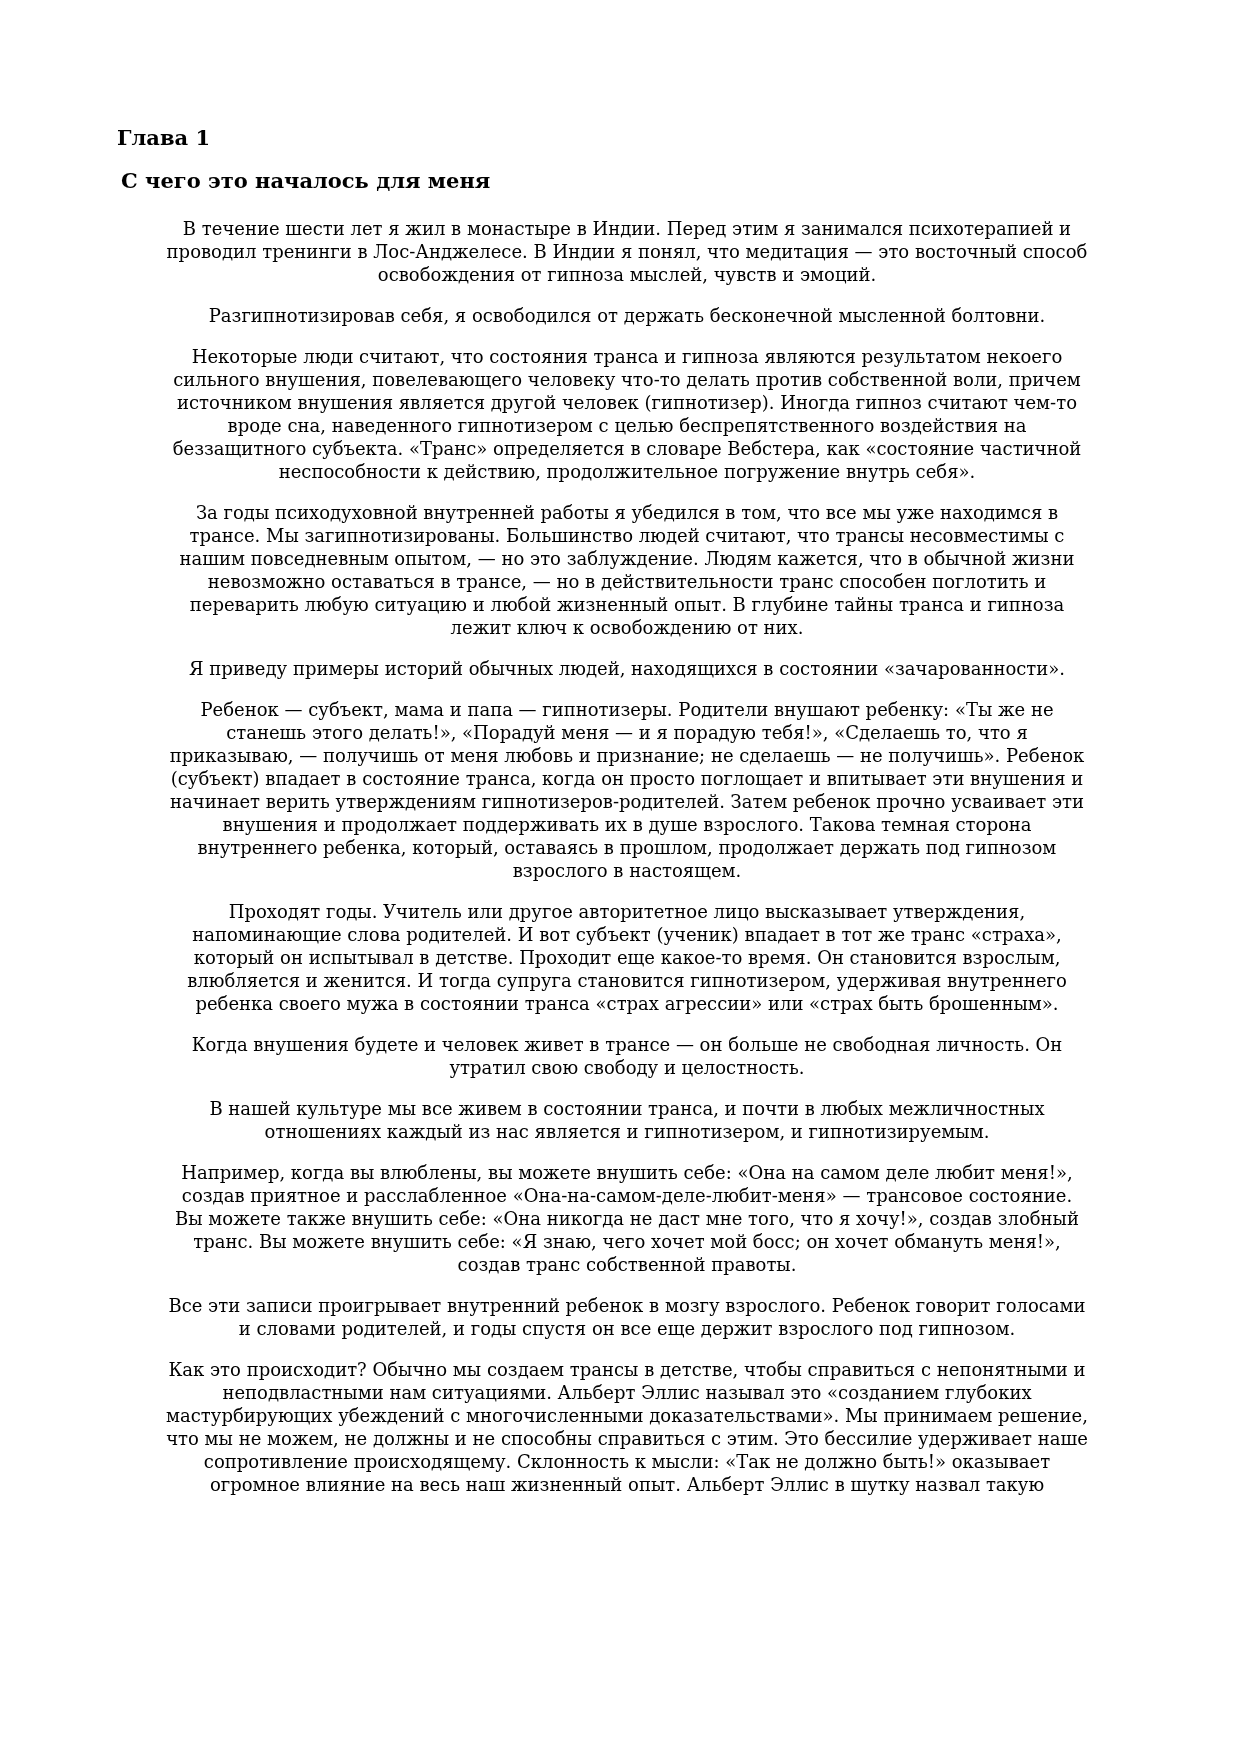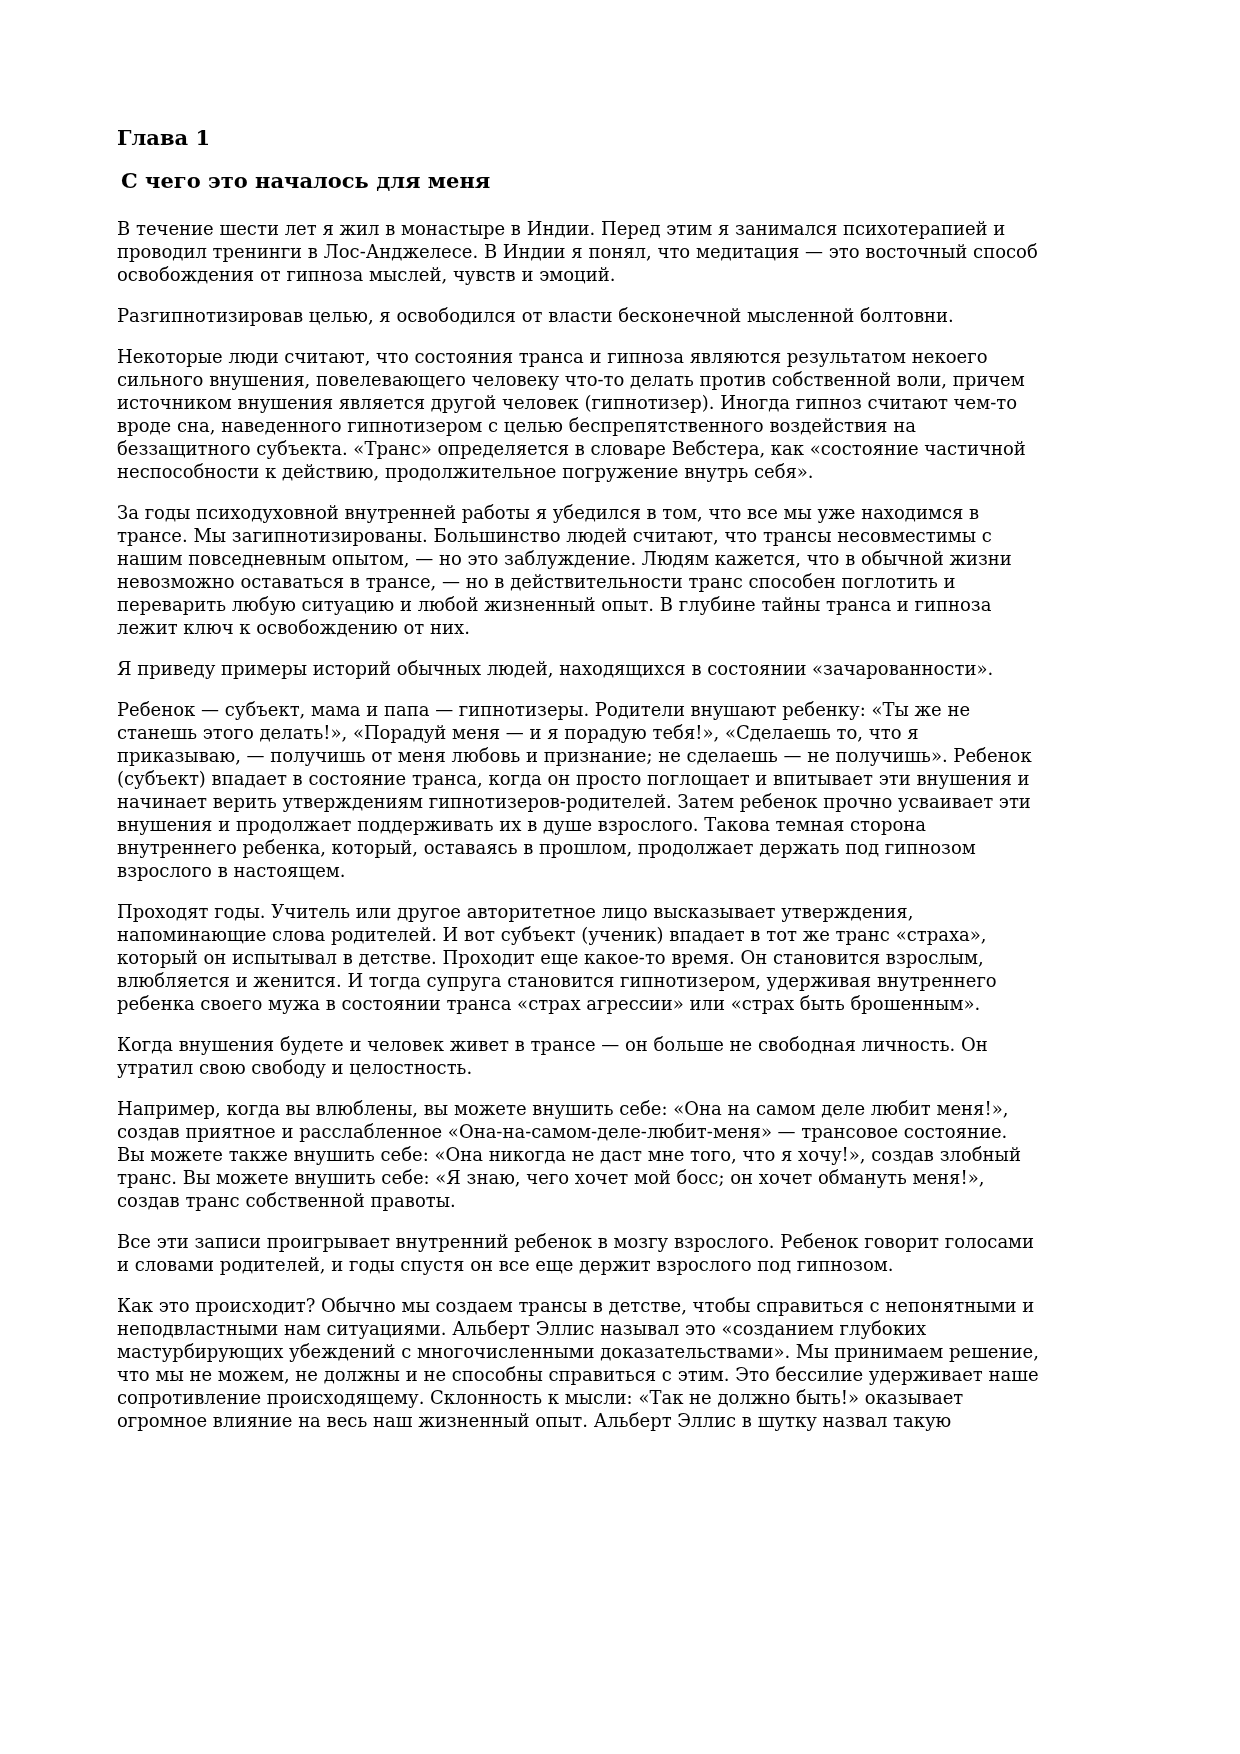--- a/index.html
+++ b/index.html
@@ -28,35 +28,35 @@
   }
   .section-title {
     font-size: 21px;
     line-height: 26px;
     font-weight: bold;
     margin: 0 0 23px 4px;
   }
   .para {
     font-size: 18px;
     line-height: 23px;
-    margin: 0 0 18px 0;
+    margin: 0 0 18px 12px;
     white-space: pre-line;
-    text-align: left;
+    text-align: center;
   }
 </style>
 </head>
 <body>
 
 <div class="page">
   <h1 class="chapter-title">Глава 1</h1>
   <h2 class="section-title">С чего это началось для меня</h2>
   <p class="para">В течение шести лет я жил в монастыре в Индии. Перед этим я занимался психотерапией и
 проводил тренинги в Лос-Анджелесе. В Индии я понял, что медитация — это восточный способ
 освобождения от гипноза мыслей, чувств и эмоций.</p>
-  <p class="para">Разгипнотизировав целью, я освободился от власти бесконечной мысленной болтовни.</p>
+  <p class="para">Разгипнотизировав себя, я освободился от держать бесконечной мысленной болтовни.</p>
   <p class="para">Некоторые люди считают, что состояния транса и гипноза являются результатом некоего
 сильного внушения, повелевающего человеку что-то делать против собственной воли, причем
 источником внушения является другой человек (гипнотизер). Иногда гипноз считают чем-то
 вроде сна, наведенного гипнотизером с целью беспрепятственного воздействия на
 беззащитного субъекта. «Транс» определяется в словаре Вебстера, как «состояние частичной
 неспособности к действию, продолжительное погружение внутрь себя».</p>
   <p class="para">За годы психодуховной внутренней работы я убедился в том, что все мы уже находимся в
 трансе. Мы загипнотизированы. Большинство людей считают, что трансы несовместимы с
 нашим повседневным опытом, — но это заблуждение. Людям кажется, что в обычной жизни
 невозможно оставаться в трансе, — но в действительности транс способен поглотить и
@@ -71,20 +71,22 @@
 внушения и продолжает поддерживать их в душе взрослого. Такова темная сторона
 внутреннего ребенка, который, оставаясь в прошлом, продолжает держать под гипнозом
 взрослого в настоящем.</p>
   <p class="para">Проходят годы. Учитель или другое авторитетное лицо высказывает утверждения,
 напоминающие слова родителей. И вот субъект (ученик) впадает в тот же транс «страха»,
 который он испытывал в детстве. Проходит еще какое-то время. Он становится взрослым,
 влюбляется и женится. И тогда супруга становится гипнотизером, удерживая внутреннего
 ребенка своего мужа в состоянии транса «страх агрессии» или «страх быть брошенным».</p>
   <p class="para">Когда внушения будете и человек живет в трансе — он больше не свободная личность. Он
 утратил свою свободу и целостность.</p>
+  <p class="para">В нашей культуре мы все живем в состоянии транса, и почти в любых межличностных
+отношениях каждый из нас является и гипнотизером, и гипнотизируемым.</p>
   <p class="para">Например, когда вы влюблены, вы можете внушить себе: «Она на самом деле любит меня!»,
 создав приятное и расслабленное «Она-на-самом-деле-любит-меня» — трансовое состояние.
 Вы можете также внушить себе: «Она никогда не даст мне того, что я хочу!», создав злобный
 транс. Вы можете внушить себе: «Я знаю, чего хочет мой босс; он хочет обмануть меня!»,
 создав транс собственной правоты.</p>
   <p class="para">Все эти записи проигрывает внутренний ребенок в мозгу взрослого. Ребенок говорит голосами
 и словами родителей, и годы спустя он все еще держит взрослого под гипнозом.</p>
   <p class="para">Как это происходит? Обычно мы создаем трансы в детстве, чтобы справиться с непонятными и
 неподвластными нам ситуациями. Альберт Эллис называл это «созданием глубоких
 мастурбирующих убеждений с многочисленными доказательствами». Мы принимаем решение,

